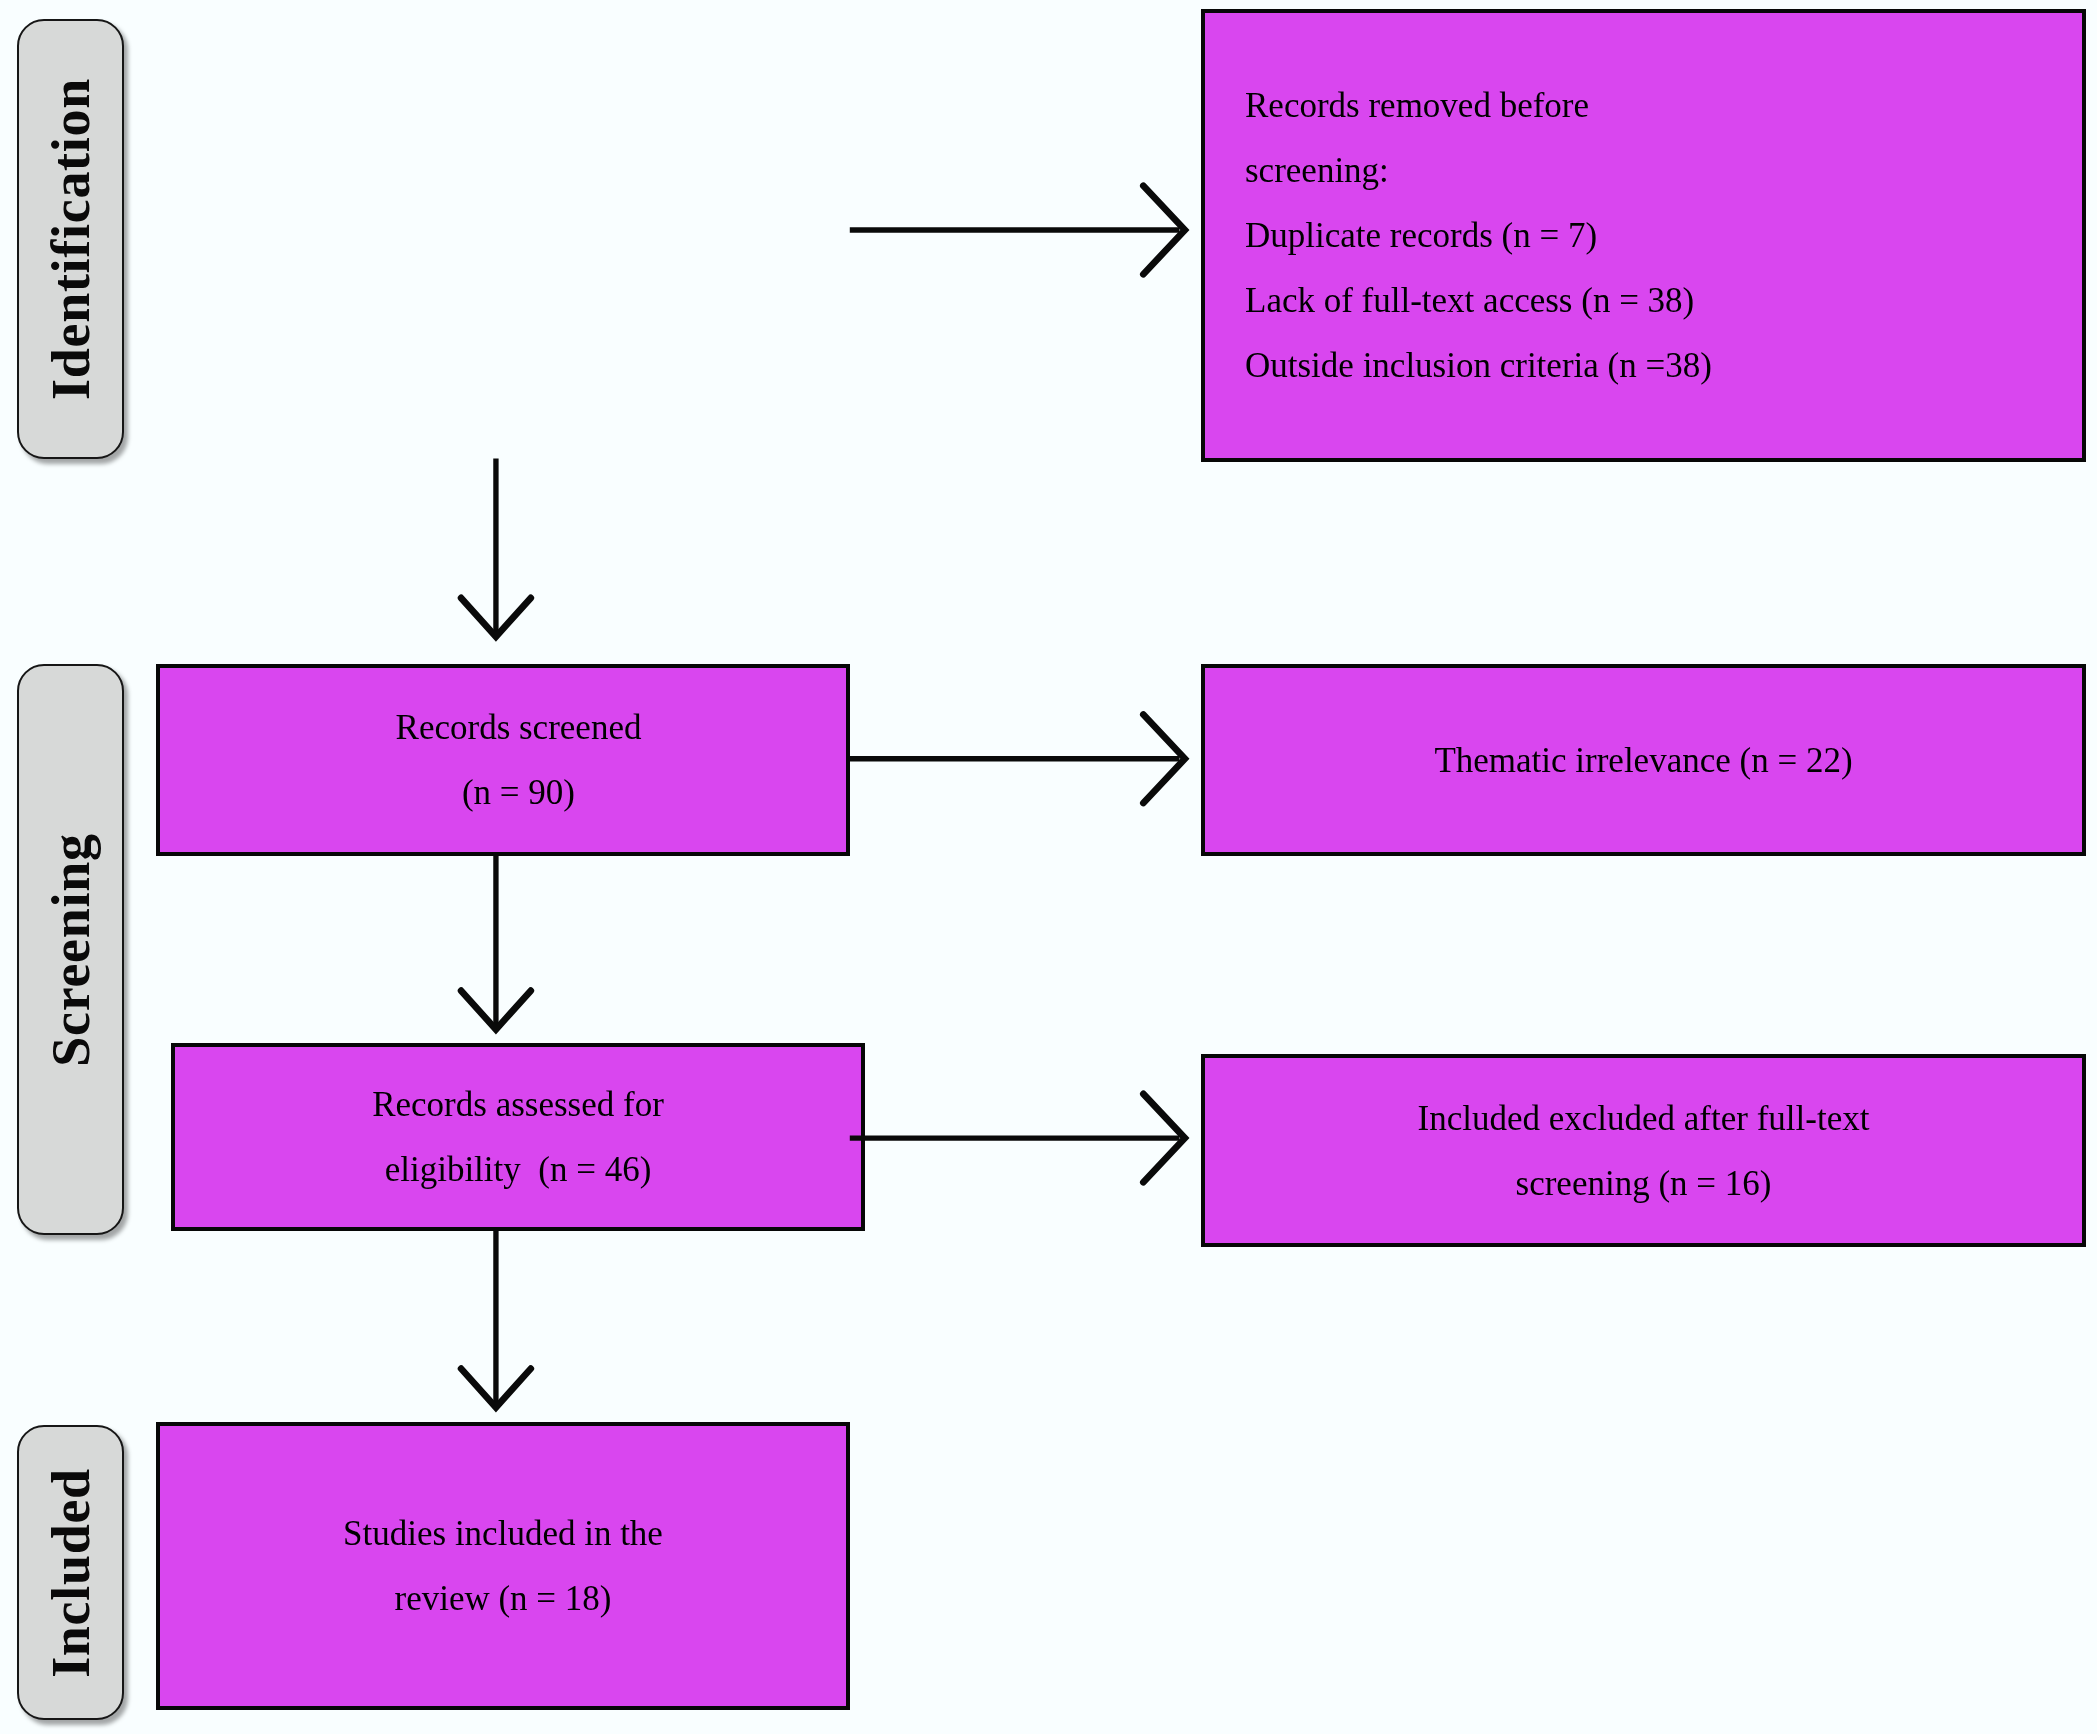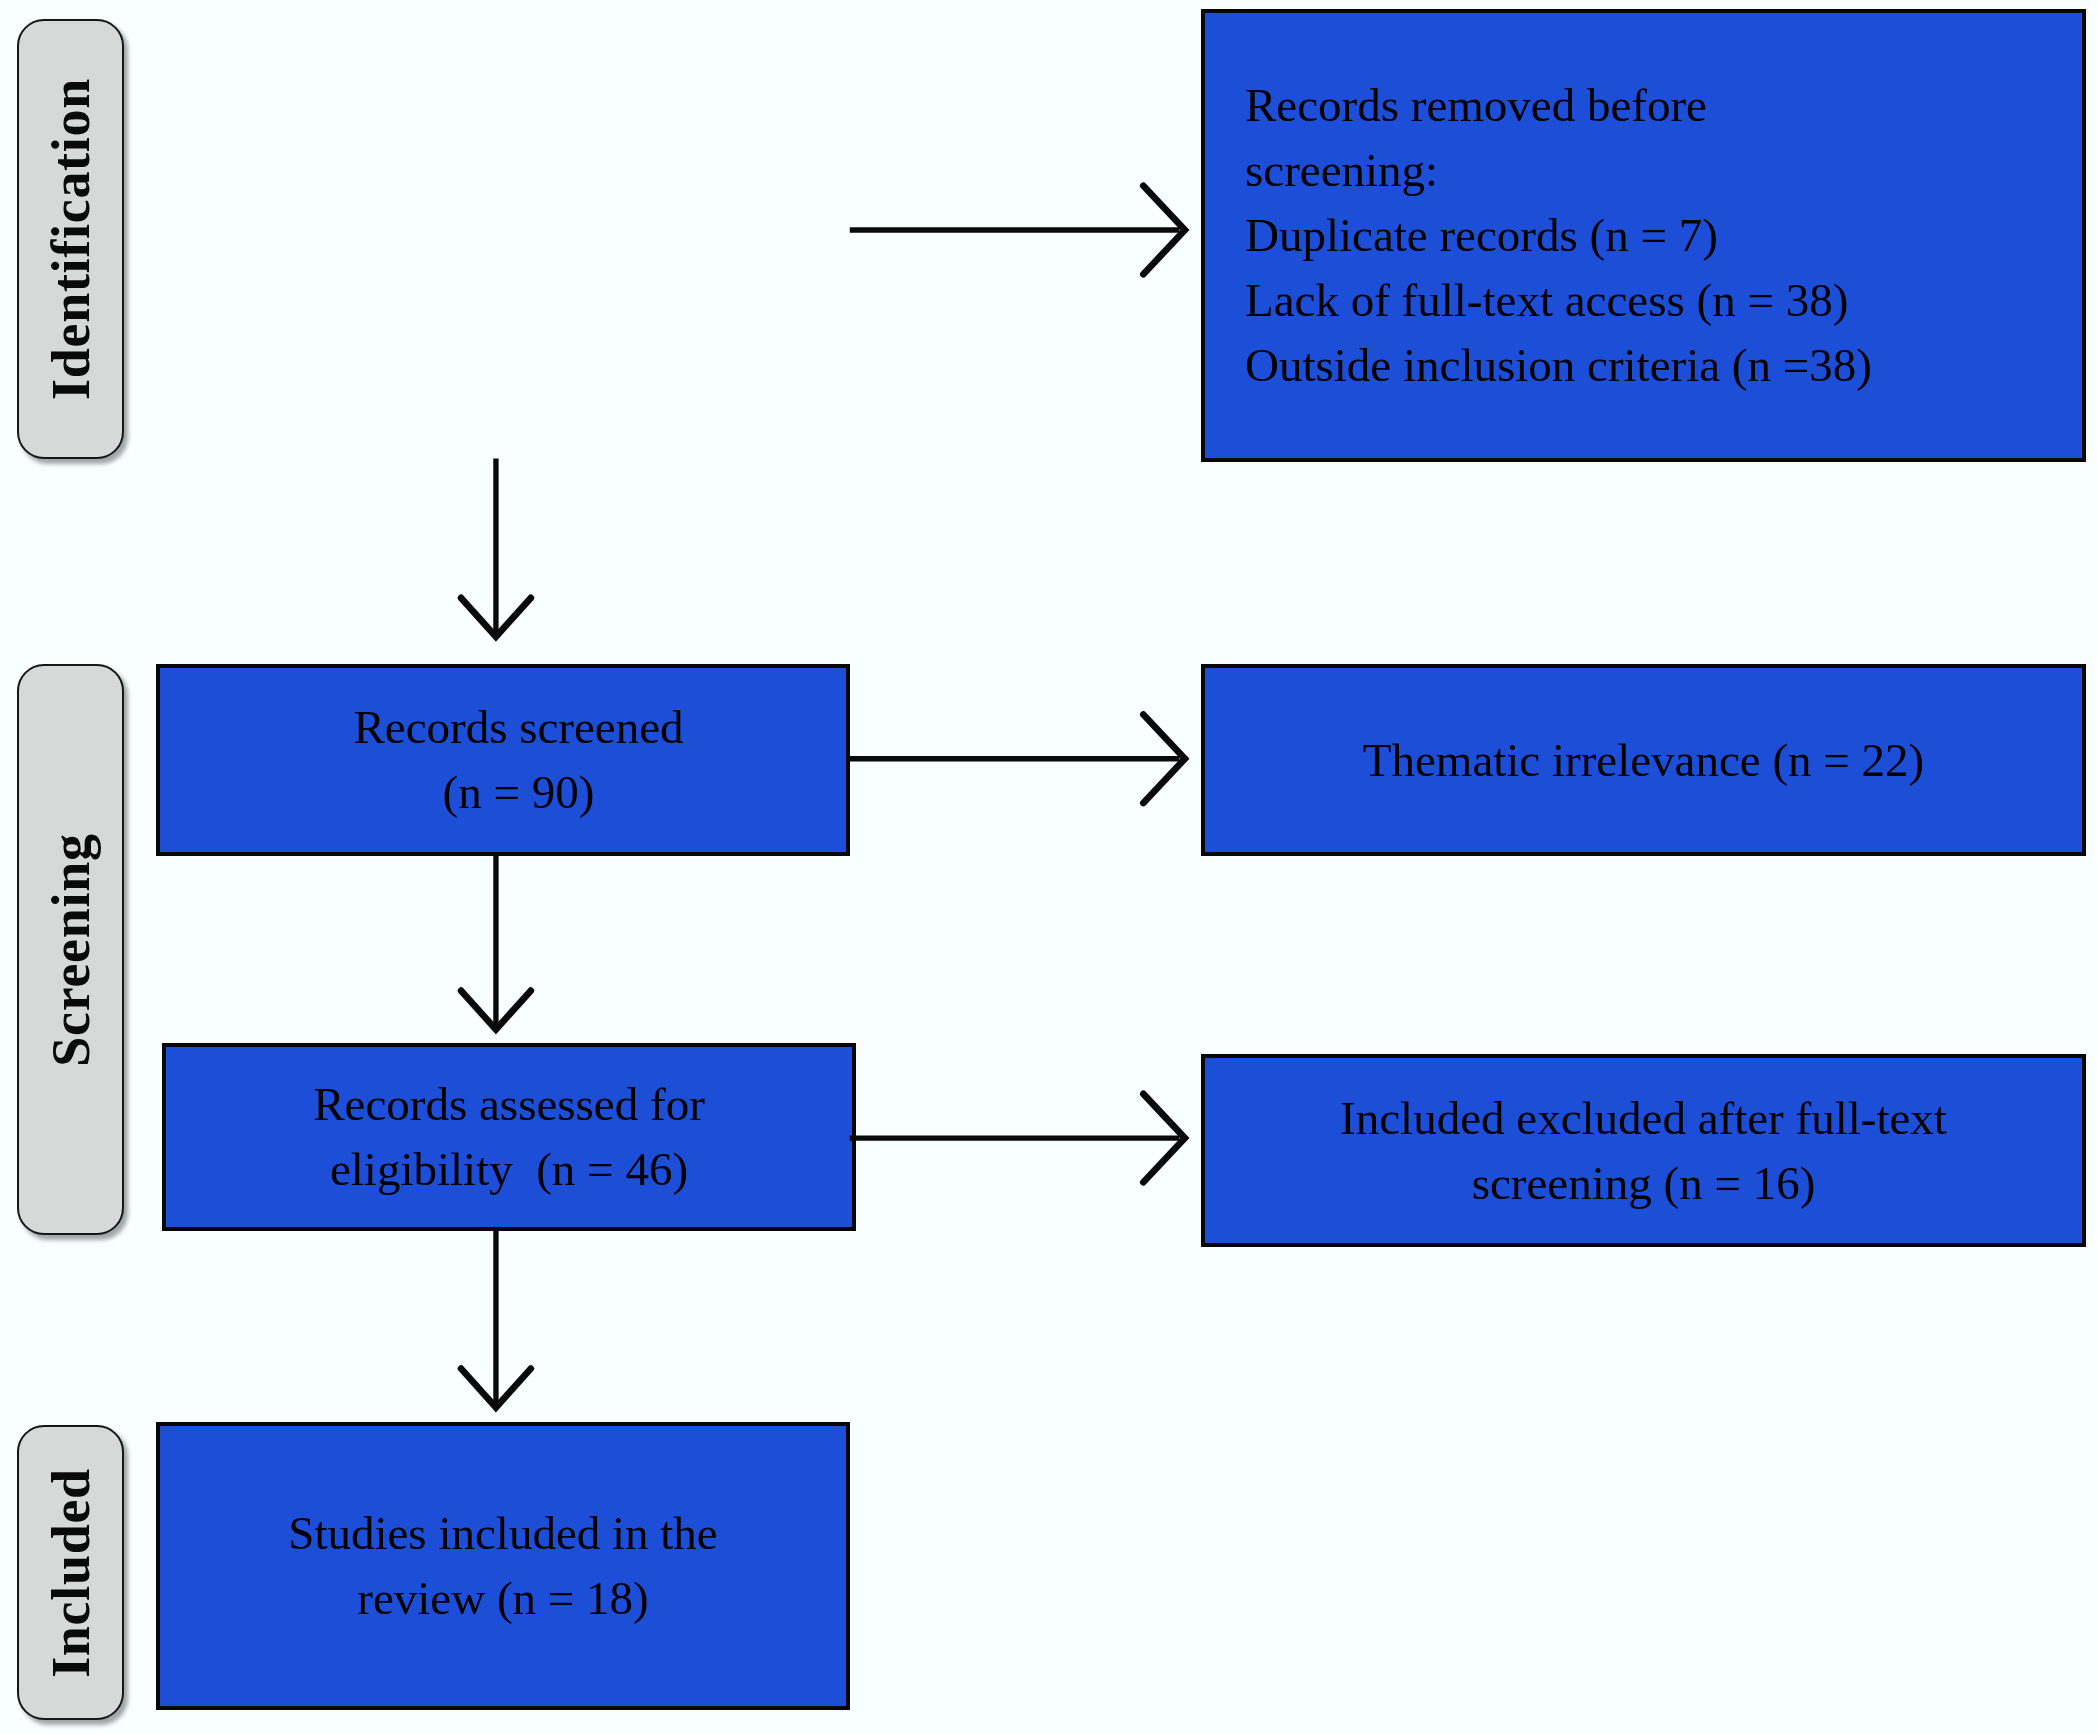--- a/index.html
+++ b/index.html
@@ -31,26 +31,26 @@
     transform: rotate(-90deg);
     white-space: nowrap;
     font-size: 54px;
     font-weight: bold;
     letter-spacing: 0.7px;
     color: #0a0a0a;
   }
   .box {
     position: absolute;
     box-sizing: border-box;
-    background: #1d4ed8;
+    background: #d946ef;
     border: 4.7px solid #070707;
     display: flex;
     flex-direction: column;
     justify-content: center;
-    font-size: 47px;
+    font-size: 35px;
     line-height: 65px;
   }
   .box .bline {
     white-space: pre-wrap;
   }
   .box.align-left {
     align-items: flex-start;
     text-align: left;
   }
   .box.align-center {
@@ -90,21 +90,21 @@
   <div class="stage" style="left:17.4px; top:1425px; width:107px; height:295px;">
     <span>Included</span>
   </div>
 
 
   <div class="box align-center" style="left:156px; top:664px; width:694px; height:192px;padding-left:31px;">
     <div class="bline">Records screened</div>
     <div class="bline">(n = 90)</div>
   </div>
 
-  <div class="box align-center" style="left:162px; top:1043px; width:694px; height:188px;">
+  <div class="box align-center" style="left:171px; top:1043px; width:694px; height:188px;">
     <div class="bline">Records assessed for</div>
     <div class="bline">eligibility  (n = 46)</div>
   </div>
 
   <div class="box align-center" style="left:156px; top:1422px; width:694px; height:288px;">
     <div class="bline">Studies included in the</div>
     <div class="bline">review (n = 18)</div>
   </div>
 
   <div class="box align-left" style="left:1201px; top:9.4px; width:885px; height:453px; padding-left:40px;">

